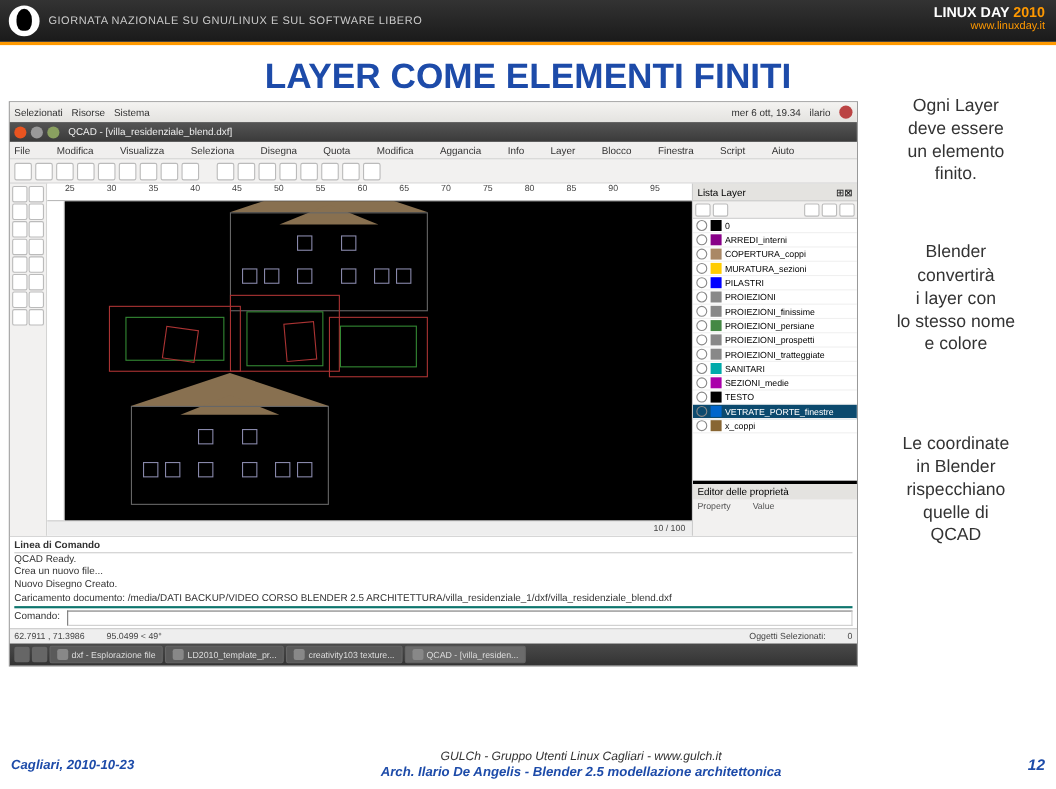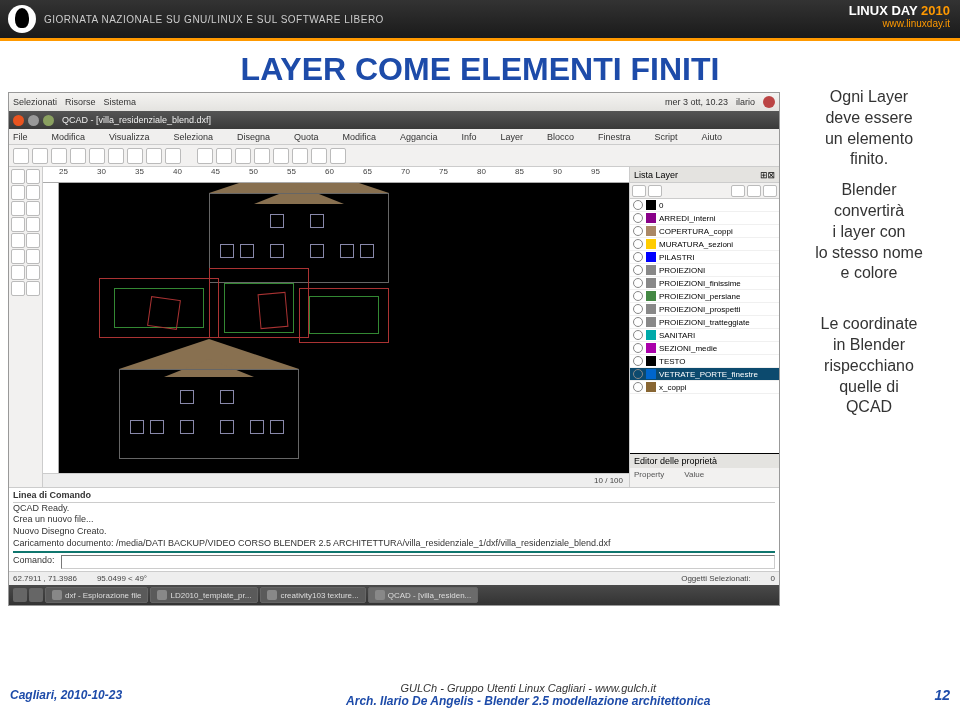--- a/index.html
+++ b/index.html
@@ -54,37 +54,37 @@
 
 .right-pane{width:150px;background:#f2f1f0;border-left:1px solid #ccc;display:flex;flex-direction:column;font-size:8px}
 .rp-title{height:16px;background:#e4e3e0;border-bottom:1px solid #ccc;padding:2px 4px;font-size:9px;display:flex;align-items:center;justify-content:space-between}
 .rp-tools{height:16px;display:flex;gap:2px;padding:2px;border-bottom:1px solid #ccc}
 .rp-tools .tbtn{width:14px;height:12px}
 .layer-list{flex:1;overflow:hidden;background:#fff}
 .layer-row{display:flex;align-items:center;height:13px;padding:0 3px;gap:3px;border-bottom:1px solid #f0f0f0}
 .layer-row.sel{background:#0c4a6e;color:#fff}
 .eye{width:10px;height:10px;border:1px solid #888;border-radius:50%;flex-shrink:0}
 .sw{width:10px;height:10px;flex-shrink:0}
-.prop-pane{height:34px;border-top:1px solid #000000}
+.prop-pane{height:50px;border-top:3px solid #000000}
 .prop-head{background:#e4e3e0;padding:2px 4px;font-size:9px}
 .prop-cols{display:flex;font-size:8px;padding:2px 4px;gap:20px;color:#555}
 
 .cmd-area{background:#fff;border-top:1px solid #ccc;font-size:9px;padding:2px 4px;color:#333}
 .cmd-line{line-height:1.3}
 .cmd-input{display:flex;border-top:2px solid #0f766e;padding-top:2px;margin-top:2px}
 .cmd-input input{flex:1;border:1px inset #ccc;font-size:9px;height:14px;background:#fff}
 .status{height:14px;background:#eee;border-top:1px solid #ccc;font-size:8px;display:flex;padding:0 4px;gap:20px;color:#444;align-items:center}
 .sspacer{flex:1}
 .taskbar{height:20px;background:linear-gradient(#4a4a4a,#333);display:flex;align-items:center;padding:0 4px;gap:2px}
 .task{height:16px;padding:0 6px;background:#5a5a5a;border:1px solid #666;font-size:8px;color:#ddd;display:flex;align-items:center;gap:3px;border-radius:2px}
 .task.active{background:#6b6b6b}
 .task .ti{width:10px;height:10px;background:#888;border-radius:2px}
 .tb-sysicon{width:14px;height:14px;background:#666;border-radius:2px}
 
-.side-text{flex:1;font-size:16px;color:#333;text-align:center;line-height:1.3;display:flex;flex-direction:column;justify-content:flex-start;padding-top:0}
+.side-text{flex:1;font-size:16px;color:#333;text-align:center;line-height:1.3;display:flex;flex-direction:column;justify-content:flex-start;gap:40px;padding-top:0}
 .para1{margin-top:-5px}
 .para2{margin-top:10px}
 .para3{margin-top:30px}
 
 .footer{position:absolute;bottom:0;left:0;right:0;height:44px;display:flex;align-items:center;padding:0 10px}
 .foot-left{font-size:12px;color:#1d4ba9;font-style:italic;font-weight:bold}
 .foot-center{flex:1;text-align:center}
 .foot-center .l1{font-size:11px;color:#333;font-style:italic}
 .foot-center .l2{font-size:12px;color:#1d4ba9;font-style:italic;font-weight:bold}
 .foot-right{font-size:14px;color:#1d4ba9;font-weight:bold;font-style:italic}
@@ -104,21 +104,21 @@
 
 <h1 class="slide-title">LAYER COME ELEMENTI FINITI</h1>
 
 <div class="content">
   <div class="screenshot">
     <div class="desktop-panel">
       <span class="dp-item">Selezionati</span>
       <span class="dp-item">Risorse</span>
       <span class="dp-item">Sistema</span>
       <span class="dp-spacer"></span>
-      <span class="dp-item">mer 3 ott, 10.23</span>
+      <span class="dp-item">mer 6 ott, 19.34</span>
       <span class="dp-item">ilario</span>
       <span class="tb-sysicon" style="width:12px;height:12px;border-radius:50%;background:#b44"></span>
     </div>
     <div class="wnd-title">
       <span class="wb r"></span>
       <span class="wb y"></span>
       <span class="wb g"></span>
       <span class="wnd-name">QCAD - [villa_residenziale_blend.dxf]</span>
     </div>
     <div class="menubar">

